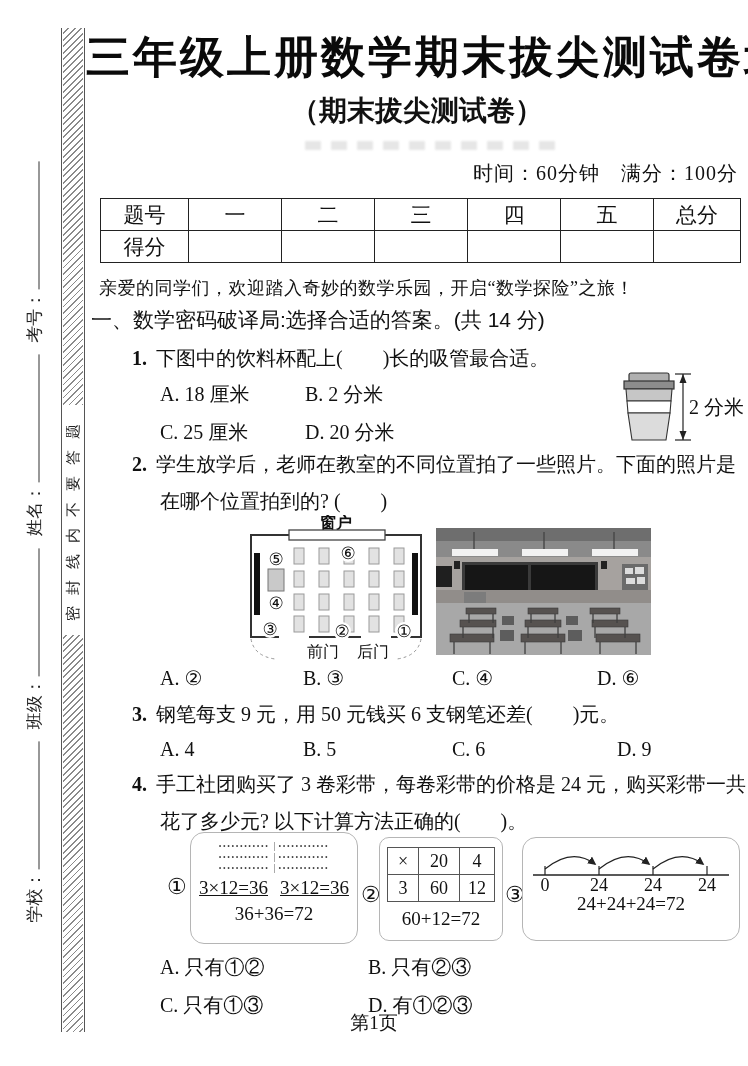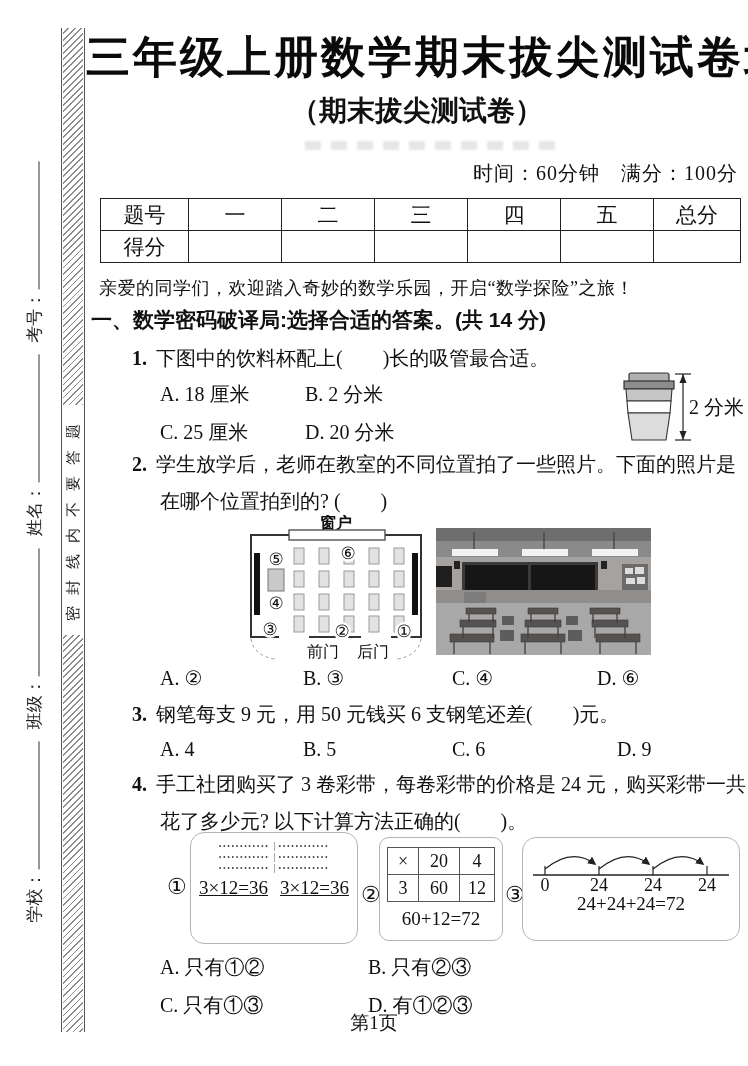--- a/index.html
+++ b/index.html
@@ -36,21 +36,21 @@
     font-size:20px; letter-spacing:1px; }
 
   
   table.score { position:absolute; left:100px; top:198px; width:640px;
     border-collapse:collapse; table-layout:fixed; }
   table.score td { border:1.6px solid #222; height:32px; text-align:center;
     vertical-align:middle; font-size:21px; }
 
   .intro { position:absolute; left:99px; top:276px; font-size:18px; letter-spacing:.5px; }
   .section-head { position:absolute; left:91px; top:306px;
-    font-family:"Liberation Sans", sans-serif; font-weight:bold; font-size:21px; }
+    font-family:"Liberation Sans", sans-serif; font-weight:normal; font-size:21px; }
 
   
   .qline { position:absolute; font-size:20px; white-space:nowrap; }
   .qnum { font-weight:bold; margin-right:9px; }
   .opt { position:absolute; font-size:20px; white-space:nowrap; }
 
   
   .mtag { position:absolute; font-size:22px; }
   .mbox { position:absolute; border:1.6px solid #b5b5b5; background:#fff; }
   .mbox.b1 { left:190px; top:832px; width:168px; height:112px; border-radius:14px; }
@@ -296,20 +296,21 @@
         <span class="dots-div"></span>
         <span class="dg">••••••••••••</span>
       </div>
     <div class="dots-row">
         <span class="dg">••••••••••••</span>
         <span class="dots-div"></span>
         <span class="dg">••••••••••••</span>
       </div>
   </div>
   <div class="m1-eqs"><span>3×12=36</span><span>3×12=36</span></div>
+  <div class="m1-sum">36+36=72</div>
 </div>
 
 <div class="mtag" style="left:361px; top:882px;">②</div>
 <div class="mbox b2">
   <table class="grid">
     <tbody>
         <tr>
       <td class="c1">×</td>
       <td class="c2">20</td>
       <td class="c3">4</td>

